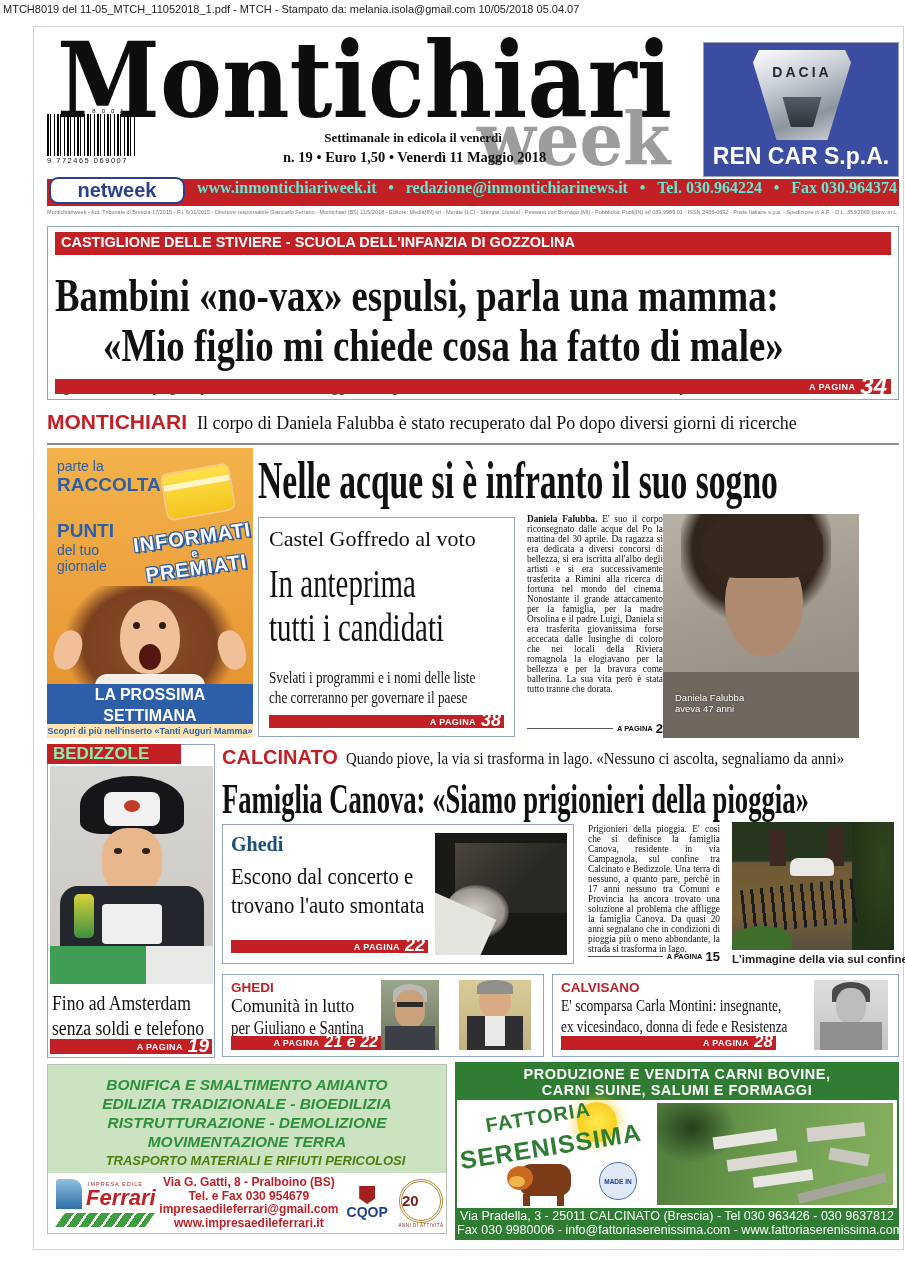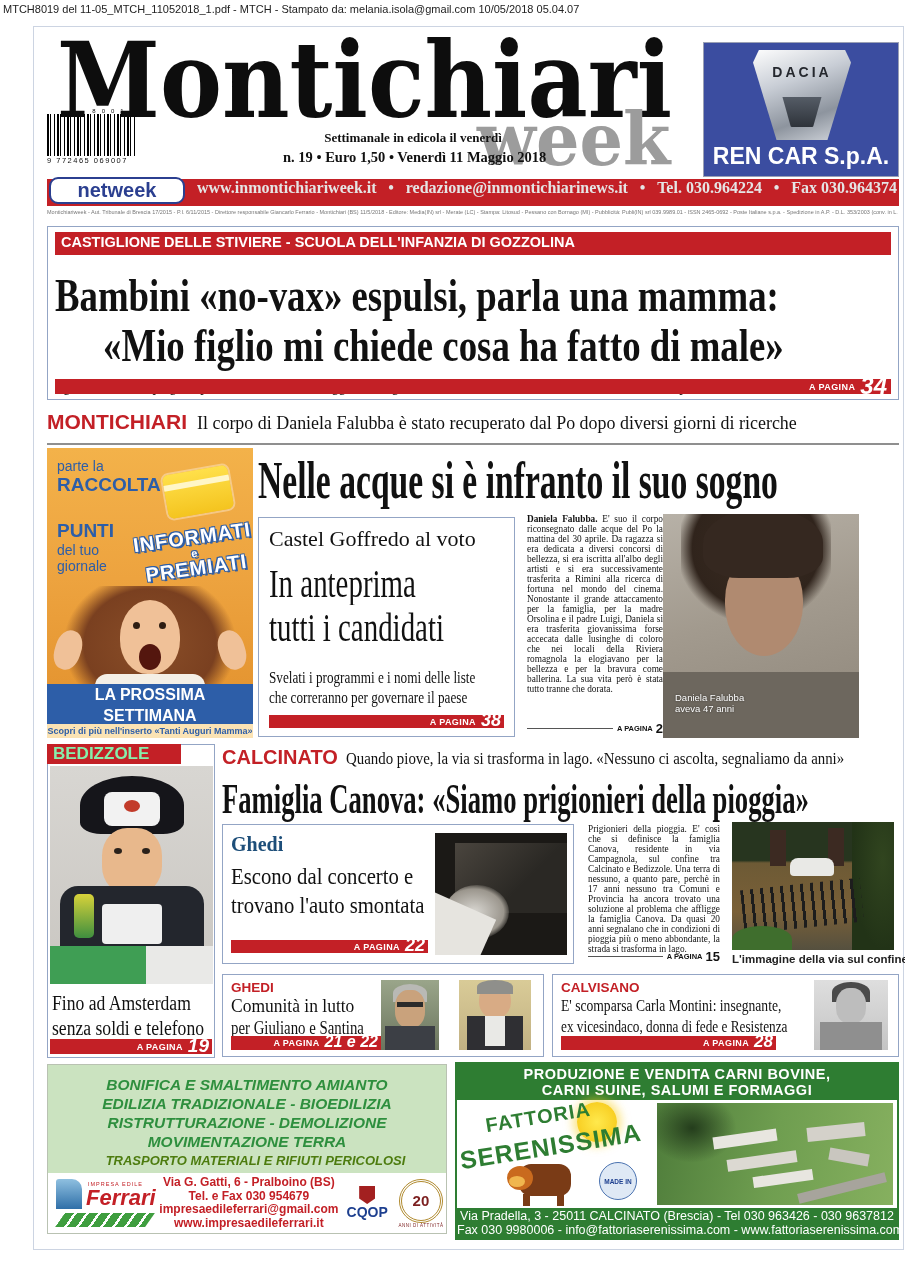--- a/index.html
+++ b/index.html
@@ -51,21 +51,21 @@
   <div class="abs" style="left:703px;top:42px;width:196px;height:135px;background:#3b4da0;border:1px solid #9aa0b5;box-sizing:border-box;">
     <div class="abs" style="left:49px;top:7px;width:98px;height:90px;background:linear-gradient(160deg,#fdfdfd 0%,#c9ced6 35%,#8d949e 70%,#d6dae0 100%);clip-path:polygon(6% 0,94% 0,100% 14%,76% 100%,24% 100%,0 14%);">
       <div class="abs sans" style="left:0;top:14px;width:100%;text-align:center;font-weight:bold;font-size:14px;letter-spacing:3px;color:#25282e;">DACIA</div>
       <div class="abs" style="left:30%;top:52%;width:40%;height:34%;background:linear-gradient(180deg,#555c66,#2e333a);clip-path:polygon(0 0,100% 0,78% 100%,22% 100%);border-radius:0 0 10px 10px;"></div>
     </div>
     <div class="abs sans nw" style="left:0;bottom:6px;width:100%;text-align:center;font-weight:bold;font-size:23px;color:#fff;">REN CAR S.p.A.</div>
   </div>
 
   <div class="abs redbg" style="left:47px;top:179px;width:852px;height:27px;">
     <div class="abs sans" style="left:2px;top:-2px;width:136px;height:27px;background:#fff;border:2px solid #2b3f90;border-radius:9px;display:flex;align-items:center;justify-content:center;font-weight:bold;font-size:20px;color:#2b3f90;box-sizing:border-box;">netweek</div>
-    <div class="abs serif nw" style="left:150px;top:0;width:700px;height:17px;display:flex;align-items:center;justify-content:space-between;font-weight:bold;font-size:16px;color:#e5e5e5;">
+    <div class="abs serif nw" style="left:150px;top:0;width:700px;height:17px;display:flex;align-items:center;justify-content:space-between;font-weight:bold;font-size:16px;color:#5eead4;">
       <span>www.inmontichiariweek.it</span>
       <span>•</span>
       <span>redazione@inmontichiarinews.it</span>
       <span>•</span>
       <span>Tel. 030.964224</span>
       <span>•</span>
       <span>Fax 030.964374</span>
     </div>
   </div>
   <div class="abs sans nw" style="left:47px;top:209px;width:852px;font-size:5.5px;color:#777;overflow:hidden;">Montichiariweek - Aut. Tribunale di Brescia 17/2015 - P.I. 6/11/2015 - Direttore responsabile Giancarlo Ferrario - Montichiari (BS) 11/5/2018 - Editore: Media(IN) srl - Merate (LC) - Stampa: Litosud - Pessano con Bornago (MI) - Pubblicità: Publi(IN) srl 039.9989.01 - ISSN 2465-0692 - Poste Italiane s.p.a. - Spedizione in A.P. - D.L. 353/2003 (conv. in L. 27/02/2004 n° 46) - art. 1 comma 1 - DCB LO - MI</div>
@@ -291,31 +291,31 @@
       <div class="sans nw" style="font-weight:bold;font-style:italic;font-size:13px;line-height:19px;color:#4d7c0f;padding-left:17px;">TRASPORTO MATERIALI E RIFIUTI PERICOLOSI</div>
     </div>
     <div style="height:60px;background:#fff;display:flex;align-items:center;">
       <div style="width:120px;position:relative;height:56px;">
         <div class="abs" style="left:8px;top:4px;width:26px;height:30px;background:linear-gradient(180deg,#8fc0e0,#2f6fa8);border-radius:3px 10px 0 0;"></div>
         <div class="abs sans" style="left:40px;top:6px;font-size:5.5px;color:#c32026;letter-spacing:1px;">IMPRESA EDILE</div>
         <div class="abs sans" style="left:38px;top:10px;font-weight:bold;font-style:italic;font-size:22px;color:#c32026;">Ferrari</div>
         <div class="abs" style="left:12px;top:38px;width:90px;height:14px;background:repeating-linear-gradient(90deg,#3f9e3f 0 9px,#fff 9px 12px);transform:skewX(-35deg);"></div>
       </div>
       <div class="sans" style="flex:1;text-align:center;color:#c32026;font-weight:bold;font-size:12px;line-height:13.5px;">
-        <div>Via G. Gatti, 6 - Pralboino (BS)</div>
+        <div>Via G. Gatti, 8 - Pralboino (BS)</div>
         <div>Tel. e Fax 030 954679</div>
         <div>impresaedileferrari@gmail.com</div>
         <div>www.impresaedileferrari.it</div>
       </div>
       <div style="width:62px;text-align:center;">
         <div style="width:16px;height:18px;margin:0 auto;background:#a32020;clip-path:polygon(0 0,100% 0,100% 70%,50% 100%,0 70%);"></div>
         <div class="sans" style="font-weight:bold;font-size:14px;color:#1d3f8f;">CQOP</div>
       </div>
       <div style="width:54px;text-align:center;">
-        <div style="width:38px;height:38px;margin:0 auto;border:3px double #b08a2e;border-radius:50%;display:flex;align-items:center;justify-content:center;">
+        <div style="width:38px;height:38px;margin:0 auto;border:3px double #b08a2e;border-radius:50%;display:flex;align-items:center;justify-content:flex-start;">
           <span class="sans" style="font-weight:bold;font-size:15px;color:#7c1f1f;">20</span>
         </div>
         <div class="sans nw" style="font-size:4.5px;color:#7c1f1f;letter-spacing:.5px;">ANNI DI ATTIVITÀ</div>
       </div>
     </div>
   </div>
 
   <div class="abs" style="left:455px;top:1062px;width:444px;height:178px;border:2px solid #2e7d32;box-sizing:border-box;background:#fff;">
     <div class="sans" style="height:36px;background:#2e7d32;color:#fff;font-weight:bold;text-align:center;padding-top:2px;box-sizing:border-box;">
       <div class="nw" style="font-size:14.5px;line-height:16px;letter-spacing:.5px;">PRODUZIONE E VENDITA CARNI BOVINE,</div>

